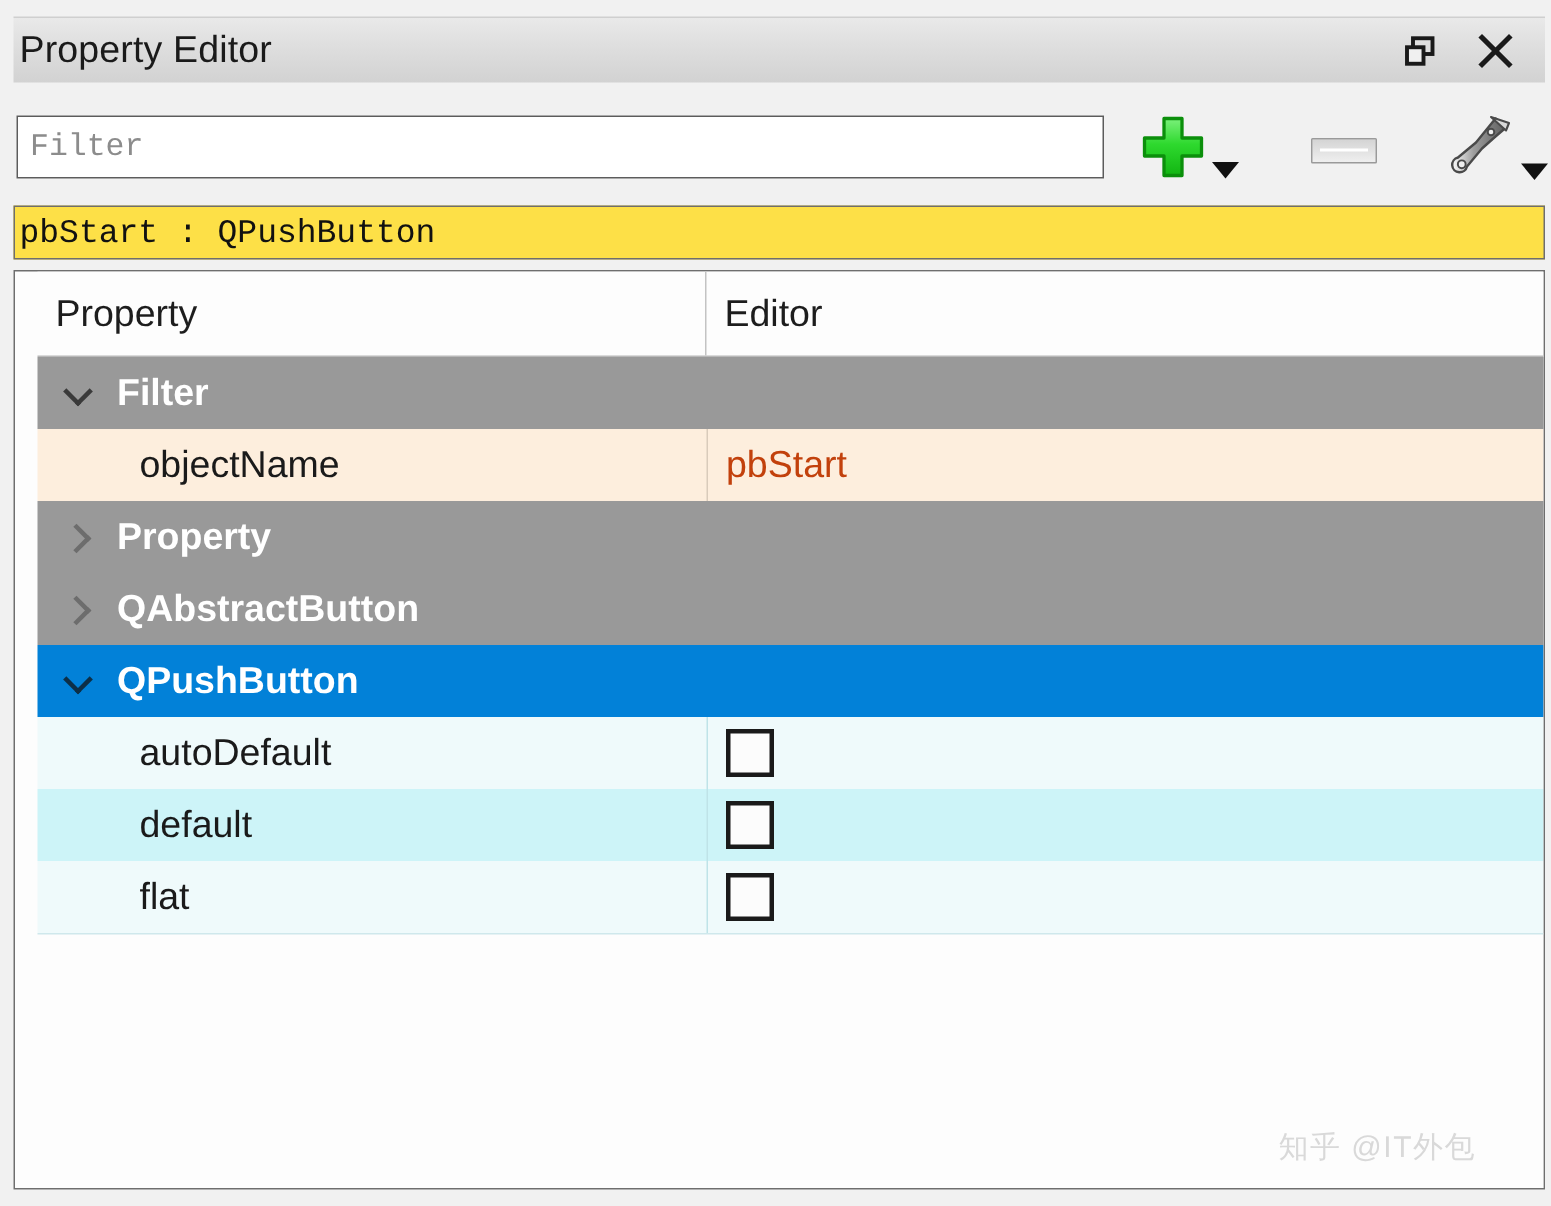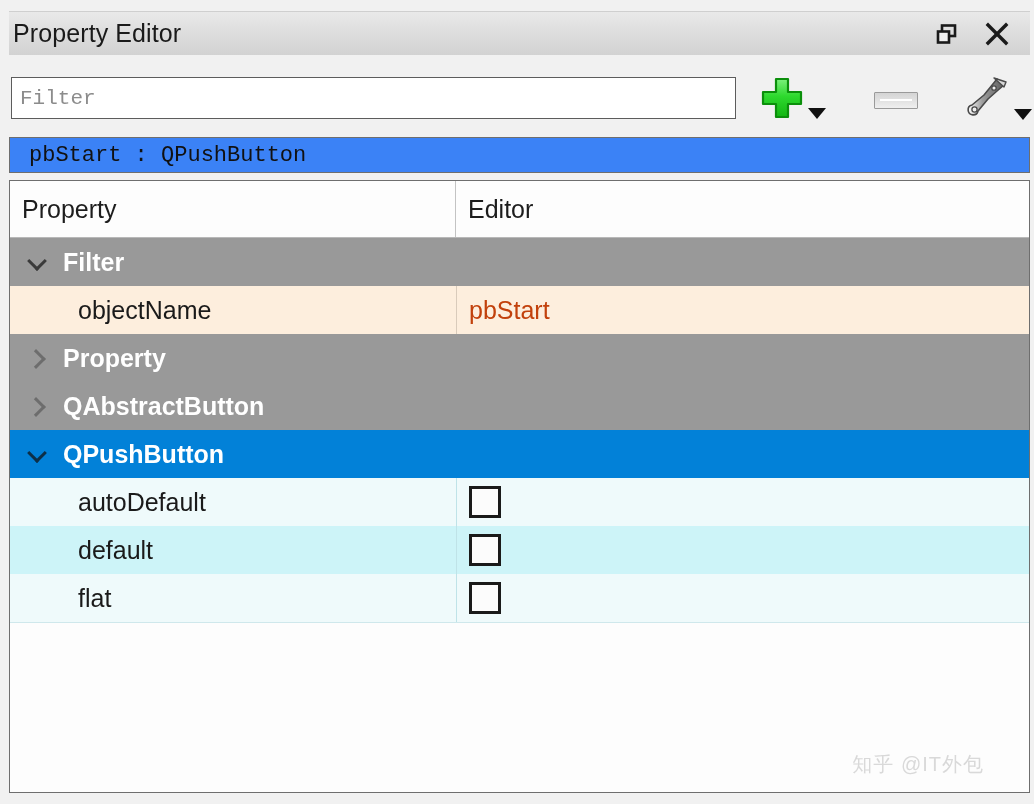--- a/index.html
+++ b/index.html
@@ -103,40 +103,41 @@
     height: 2px;
     background: #ffffff;
   }
   .wrench-group { margin-left: 46px; }
 
   
   .object-bar {
     position: absolute;
     left: 9px; top: 137px;
     width: 1021px; height: 36px;
-    background: #3b82f6;
+    background: #fde047;
     border: 1px solid #6e6e6e;
     display: flex;
     align-items: center;
-    padding-left: 19px;
+    padding-left: 3px;
     font-family: "Liberation Mono", monospace;
     font-size: 22px;
     color: #111;
     white-space: nowrap;
     overflow: hidden;
   }
 
   
   .tree-frame {
     position: absolute;
     left: 9px; top: 180px;
     width: 1021px; height: 613px;
     background: #fdfdfd;
     border: 1px solid #6e6e6e;
     overflow: hidden;
+    padding-left: 15px;
   }
 
   .tree-header {
     display: flex;
     height: 57px;
     background: #fdfdfd;
     border-bottom: 1px solid #b8b8b8;
   }
   .th {
     display: flex; align-items: center;

